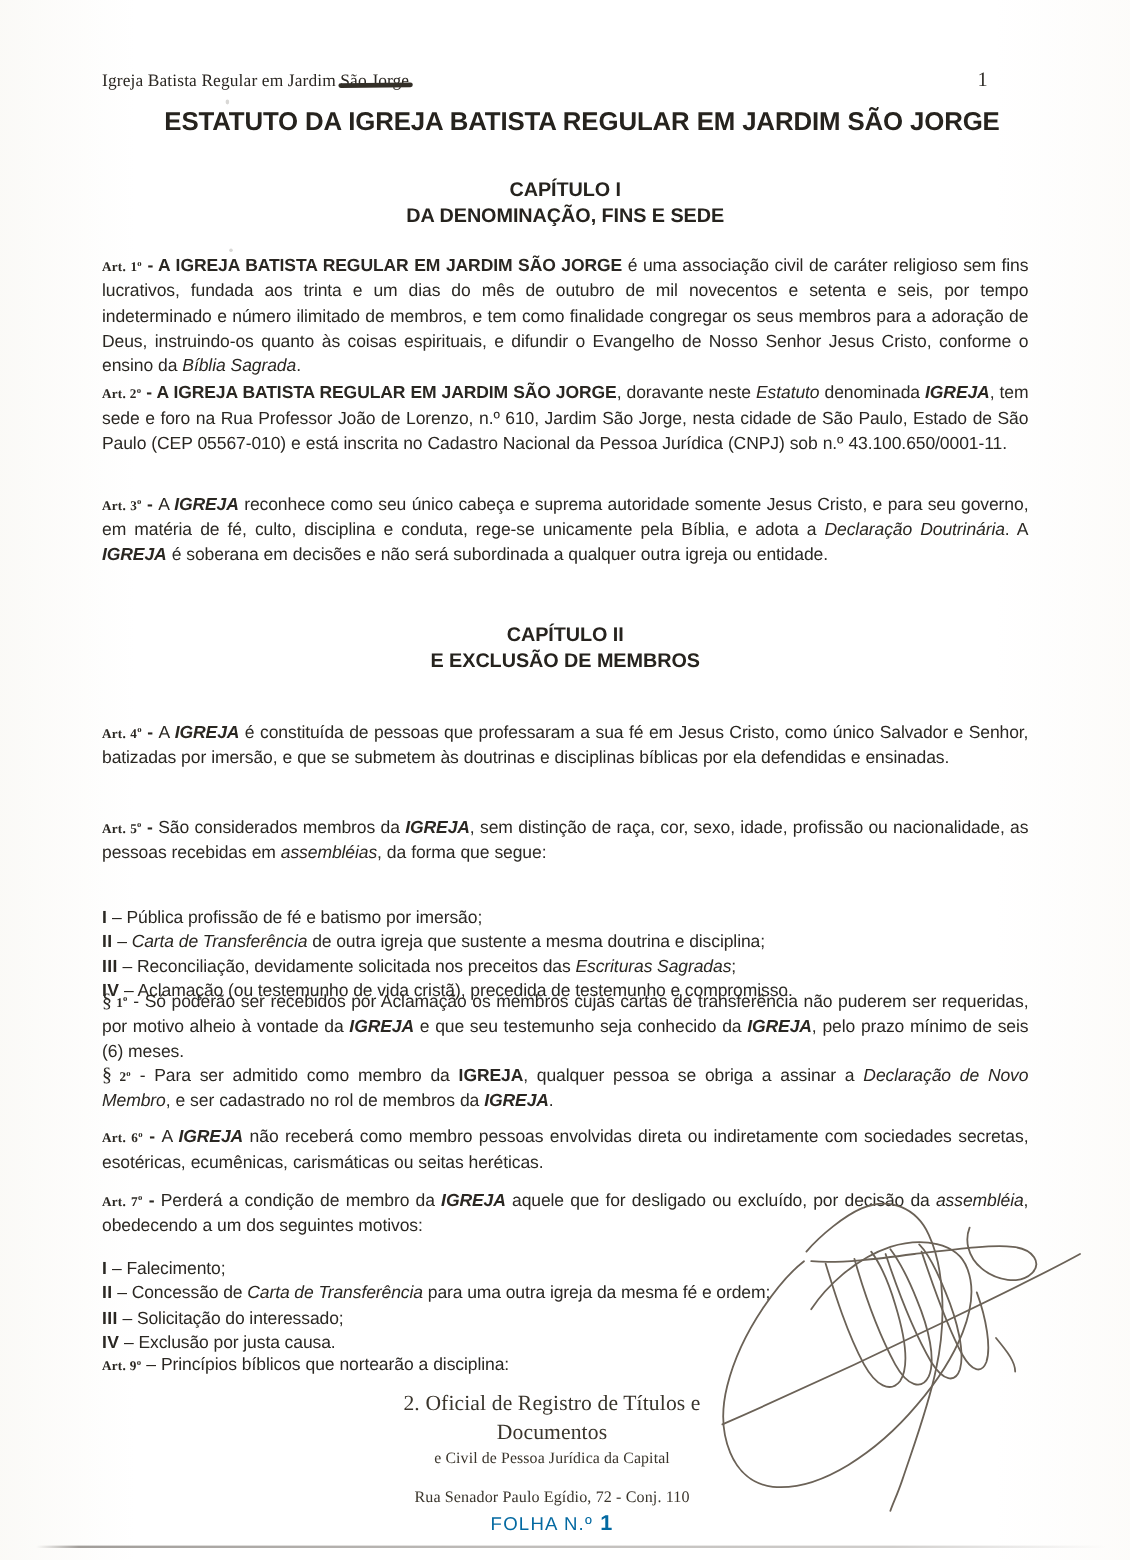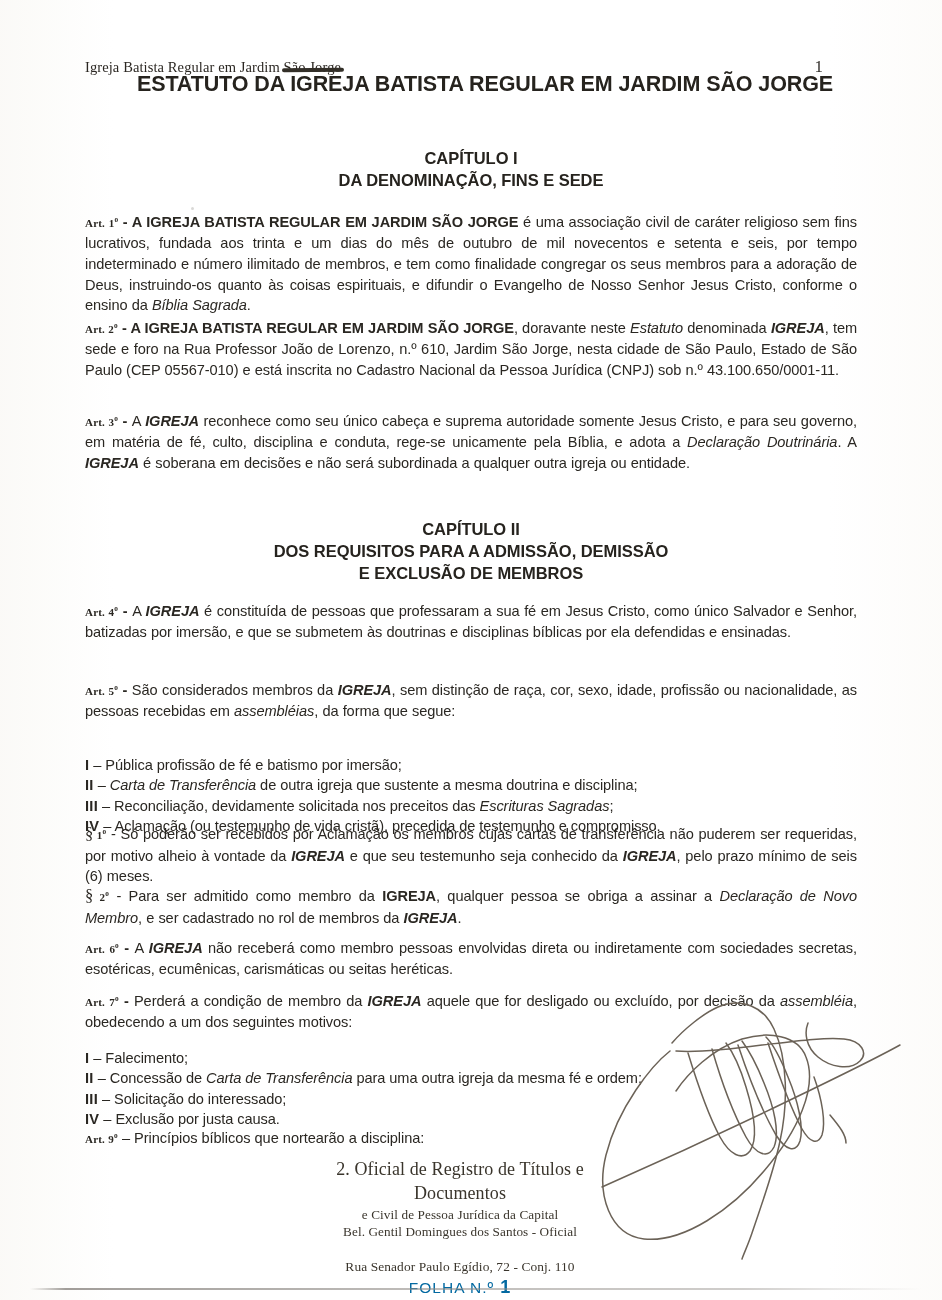--- a/index.html
+++ b/index.html
@@ -64,21 +64,21 @@
     font-size: 17px;
     color: #33302b;
     margin-right: 52px;
   }
 
   
   h1.doc-title {
     margin: 0;
     position: absolute;
     left: 0; right: 0;
-    top: 72px;
+    top: 89px;
     text-align: center;
     font-size: 21.5px;
     font-weight: bold;
     letter-spacing: -0.1px;
     color: #26231e;
     font-family: "Liberation Sans", sans-serif;
     padding-left: 28px;
   }
   .chapter {
     text-align: center;
@@ -204,21 +204,20 @@
   </div>
 
   <p class="art blk" style="top:212px;"><span class="artno"><span>Art. 1</span><sup class="ord">o</sup></span><span class="b"> - </span><span class="b">A </span><span class="b">IGREJA BATISTA REGULAR EM JARDIM SÃO JORGE</span><span> é uma associação civil de caráter religioso sem fins lucrativos, fundada aos trinta e um dias do mês de outubro de mil novecentos e setenta e seis, por tempo indeterminado e número ilimitado de membros, e tem como finalidade congregar os seus membros para a adoração de Deus, instruindo-os quanto às coisas espirituais, e difundir o Evangelho de Nosso Senhor Jesus Cristo, conforme o ensino da </span><span class="i">Bíblia Sagrada</span><span>.</span></p>
 
   <p class="art blk" style="top:318px;"><span class="artno"><span>Art. 2</span><sup class="ord">o</sup></span><span class="b"> - </span><span class="b">A </span><span class="b">IGREJA BATISTA REGULAR EM JARDIM SÃO JORGE</span><span>, doravante neste </span><span class="i">Estatuto</span><span> denominada </span><span class="bi">IGREJA</span><span>, tem sede e foro na Rua Professor João de Lorenzo, n.º 610, Jardim São Jorge, nesta cidade de São Paulo, Estado de São Paulo (CEP 05567-010) e está inscrita no Cadastro Nacional da Pessoa Jurídica (CNPJ) sob n.º 43.100.650/0001-11.</span></p>
 
   <p class="art blk" style="top:411px;"><span class="artno"><span>Art. 3</span><sup class="ord">o</sup></span><span class="b"> - </span><span>A </span><span class="bi">IGREJA</span><span> reconhece como seu único cabeça e suprema autoridade somente Jesus Cristo, e para seu governo, em matéria de fé, culto, disciplina e conduta, rege-se unicamente pela Bíblia, e adota a </span><span class="i">Declaração Doutrinária</span><span>. A </span><span class="bi">IGREJA</span><span> é soberana em decisões e não será subordinada a qualquer outra igreja ou entidade.</span></p>
 
   <div class="blk chapter" style="top:519px;">
     <div>CAPÍTULO II</div>
-    <div>DOS REQUISITOS PARA A ADMISSÃO, DEMISSÃO</div>
     <div>E EXCLUSÃO DE MEMBROS</div>
   </div>
 
   <p class="art blk" style="top:601px;"><span class="artno"><span>Art. 4</span><sup class="ord">o</sup></span><span class="b"> - </span><span>A </span><span class="bi">IGREJA</span><span> é constituída de pessoas que professaram a sua fé em Jesus Cristo, como único Salvador e Senhor, batizadas por imersão, e que se submetem às doutrinas e disciplinas bíblicas por ela defendidas e ensinadas.</span></p>
 
   <p class="art blk" style="top:680px;"><span class="artno"><span>Art. 5</span><sup class="ord">o</sup></span><span class="b"> - </span><span>São considerados membros da </span><span class="bi">IGREJA</span><span>, sem distinção de raça, cor, sexo, idade, profissão ou nacionalidade, as pessoas recebidas em </span><span class="i">assembléias</span><span>, da forma que segue:</span></p>
 
   <ul class="romans blk" style="top:755px;">
     <li><span class="rn">I</span><span> – </span><span>Pública profissão de fé e batismo por imersão;</span></li>
     <li><span class="rn">II</span><span> – </span><span class="i">Carta de Transferência</span><span> de outra igreja que sustente a mesma doutrina e disciplina;</span></li>
@@ -239,21 +238,20 @@
     <li><span class="rn">II</span><span> – </span><span>Concessão de </span><span class="i">Carta de Transferência</span><span> para uma outra igreja da mesma fé e ordem;</span></li>
     <li><span class="rn">III</span><span> – </span><span>Solicitação do interessado;</span></li>
     <li><span class="rn">IV</span><span> – </span><span>Exclusão por justa causa.</span></li>
   </ul>
 
   <p class="art blk" style="top:1128px;"><span class="artno"><span>Art. 9</span><sup class="ord">o</sup></span><span> – </span><span>Princípios bíblicos que nortearão a disciplina:</span></p>
 
   <div class="stamp">
     <div class="l1">2. Oficial de Registro de Títulos e Documentos</div>
     <div class="l2">e Civil de Pessoa Jurídica da Capital</div>
-    <div class="l3">Bel. Gentil Domingues dos Santos - Oficial</div>
     <div class="l4">Rua Senador Paulo Egídio, 72 - Conj. 110</div>
     <div class="folha"><span>FOLHA N.º</span><span class="num">1</span></div>
   </div>
 
   <svg class="signature" viewBox="0 0 350 270">
     <g fill="none" stroke="#6b6257" stroke-width="1.5" stroke-linecap="round" stroke-linejoin="round">
       <path d="M78 56 C 60 70, 26 112, 14 160 C 4 200, 18 240, 52 244 C 92 248, 140 214, 172 176 C 206 136, 226 92, 214 62 C 206 40, 176 36, 150 44 C 120 54, 96 78, 84 96"></path>
       <path d="M80 48 C 92 34, 112 18, 126 12 C 150 2, 172 12, 182 34 C 196 64, 196 110, 188 146 C 182 176, 170 208, 160 238 C 156 250, 152 258, 150 264"></path>
       <path d="M84 56 C 108 58, 140 54, 170 50 C 204 46, 234 42, 252 44 C 270 46, 276 58, 268 66 C 258 76, 238 72, 226 62 C 214 52, 212 38, 216 28"></path>
       <path d="M96 58 C 104 84, 114 116, 128 142 C 138 160, 150 166, 158 156 C 166 144, 162 118, 154 92 C 148 72, 140 56, 134 48"></path>

